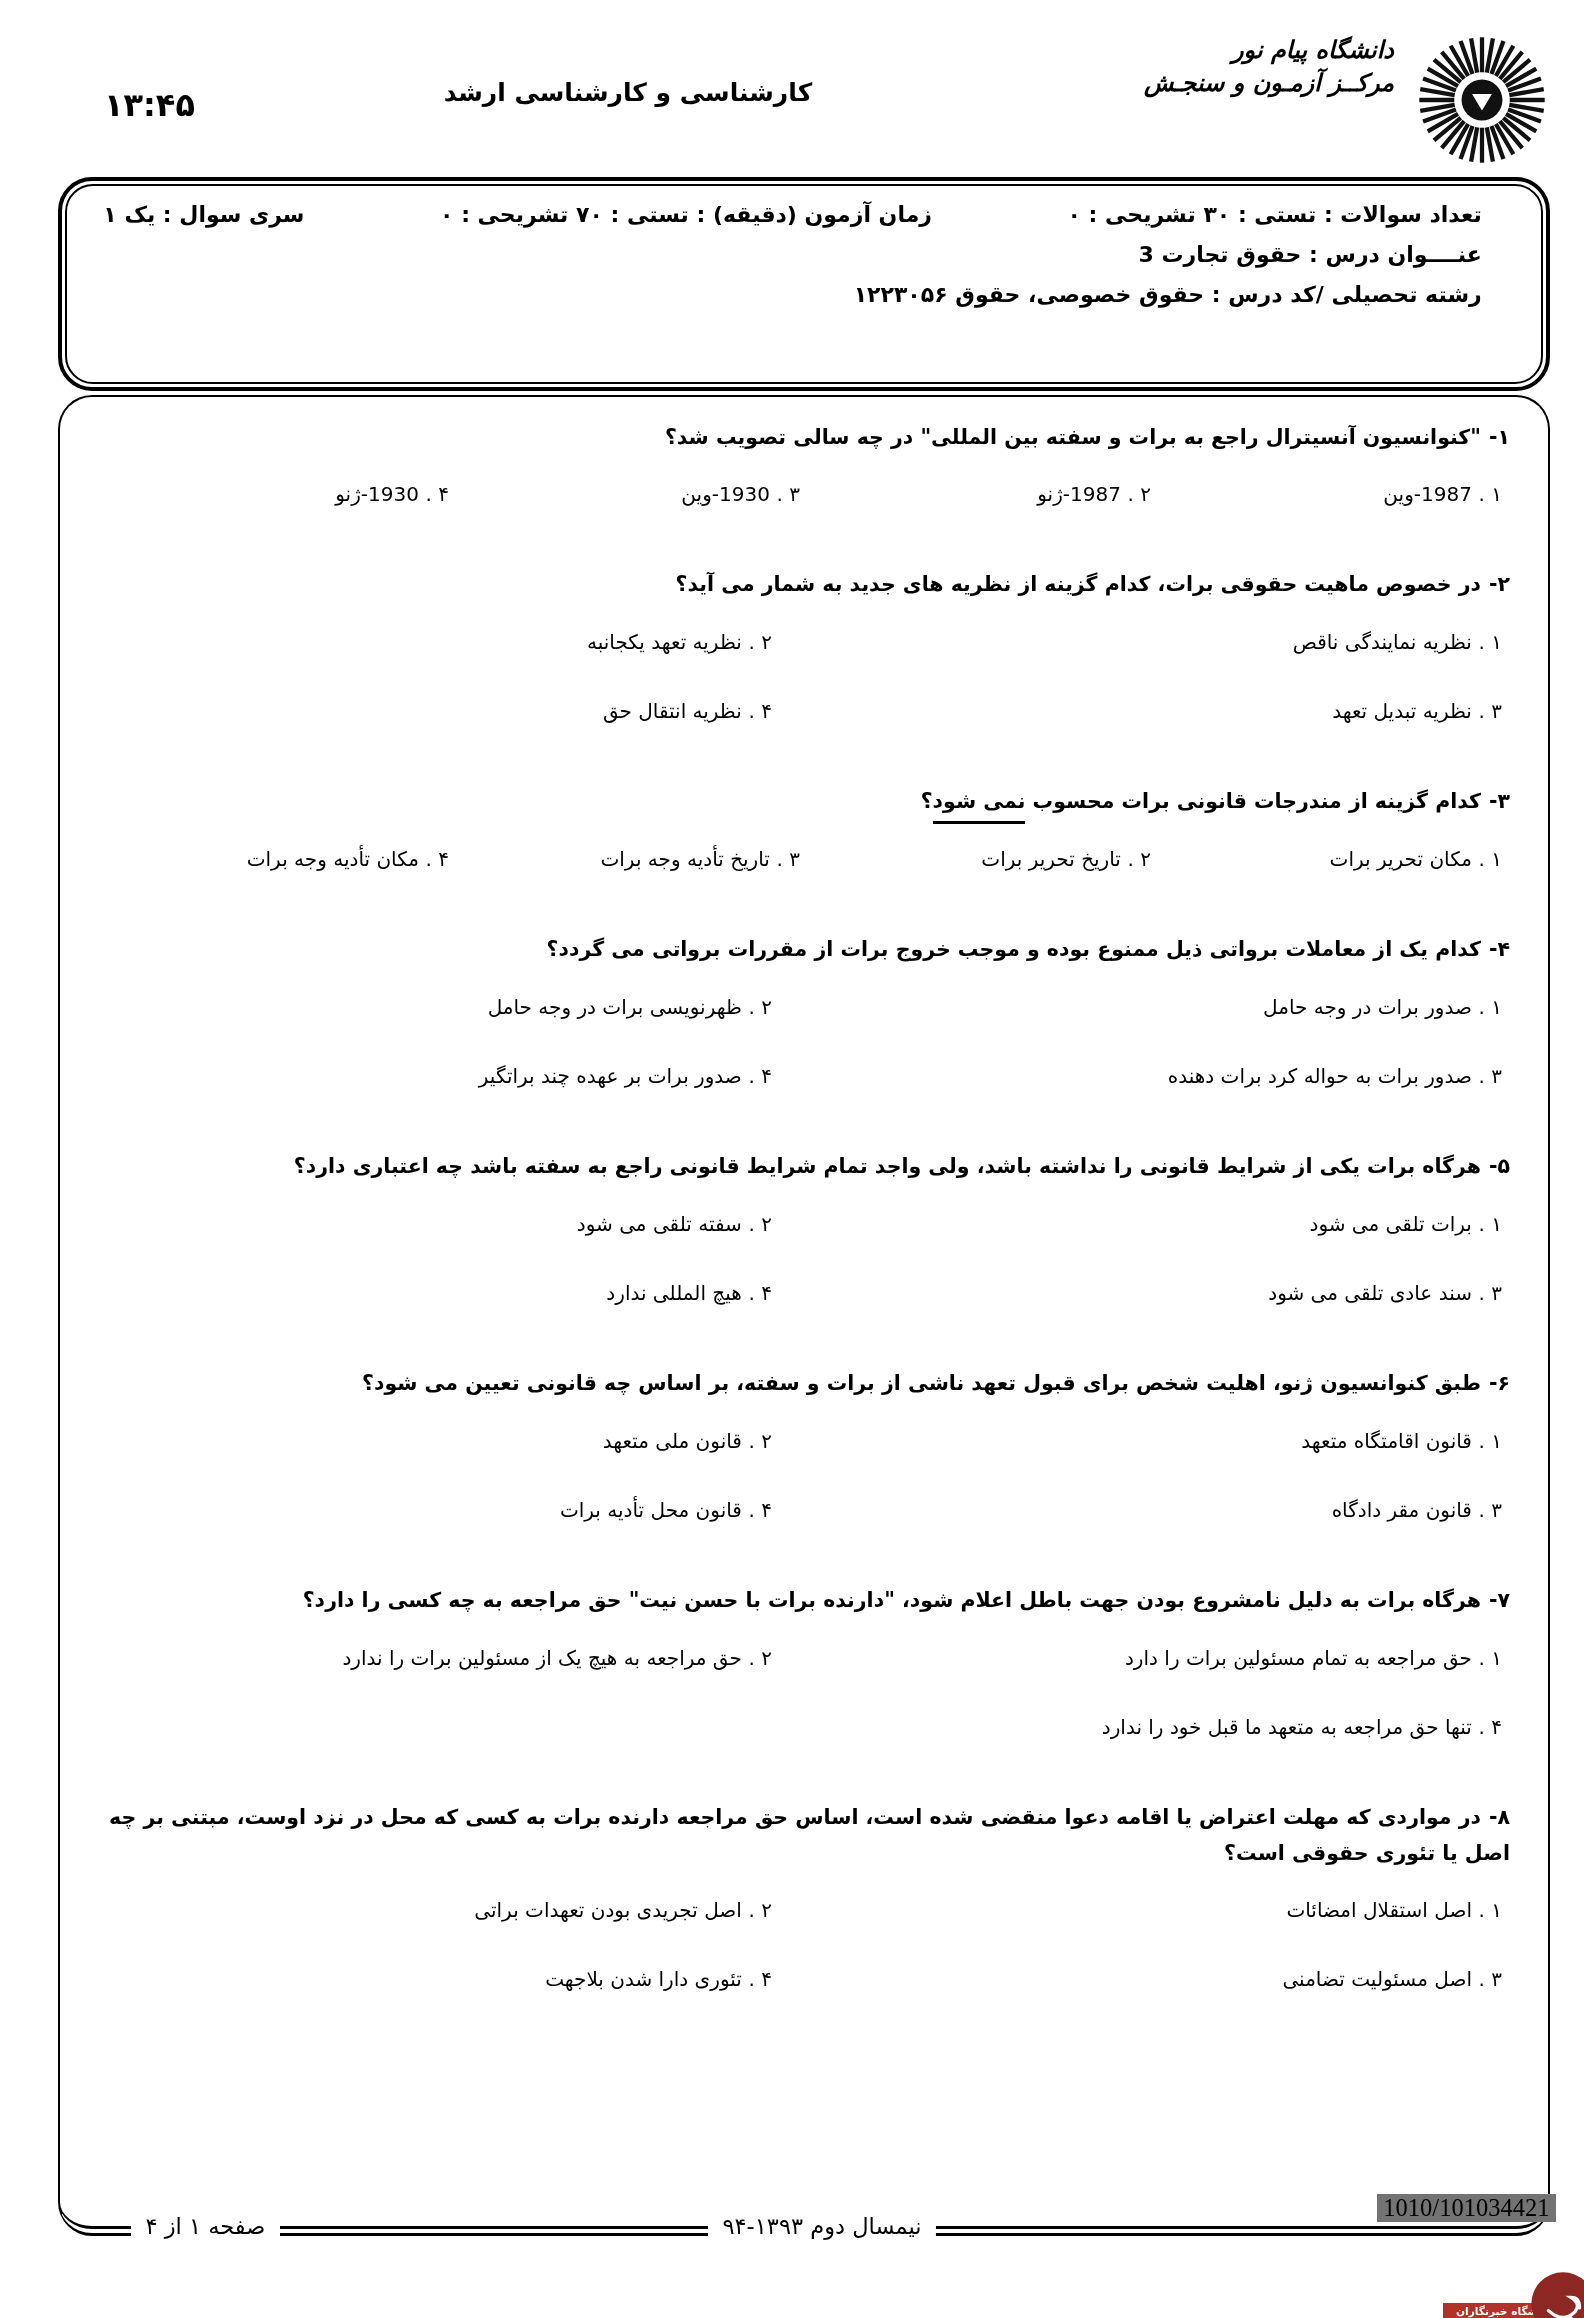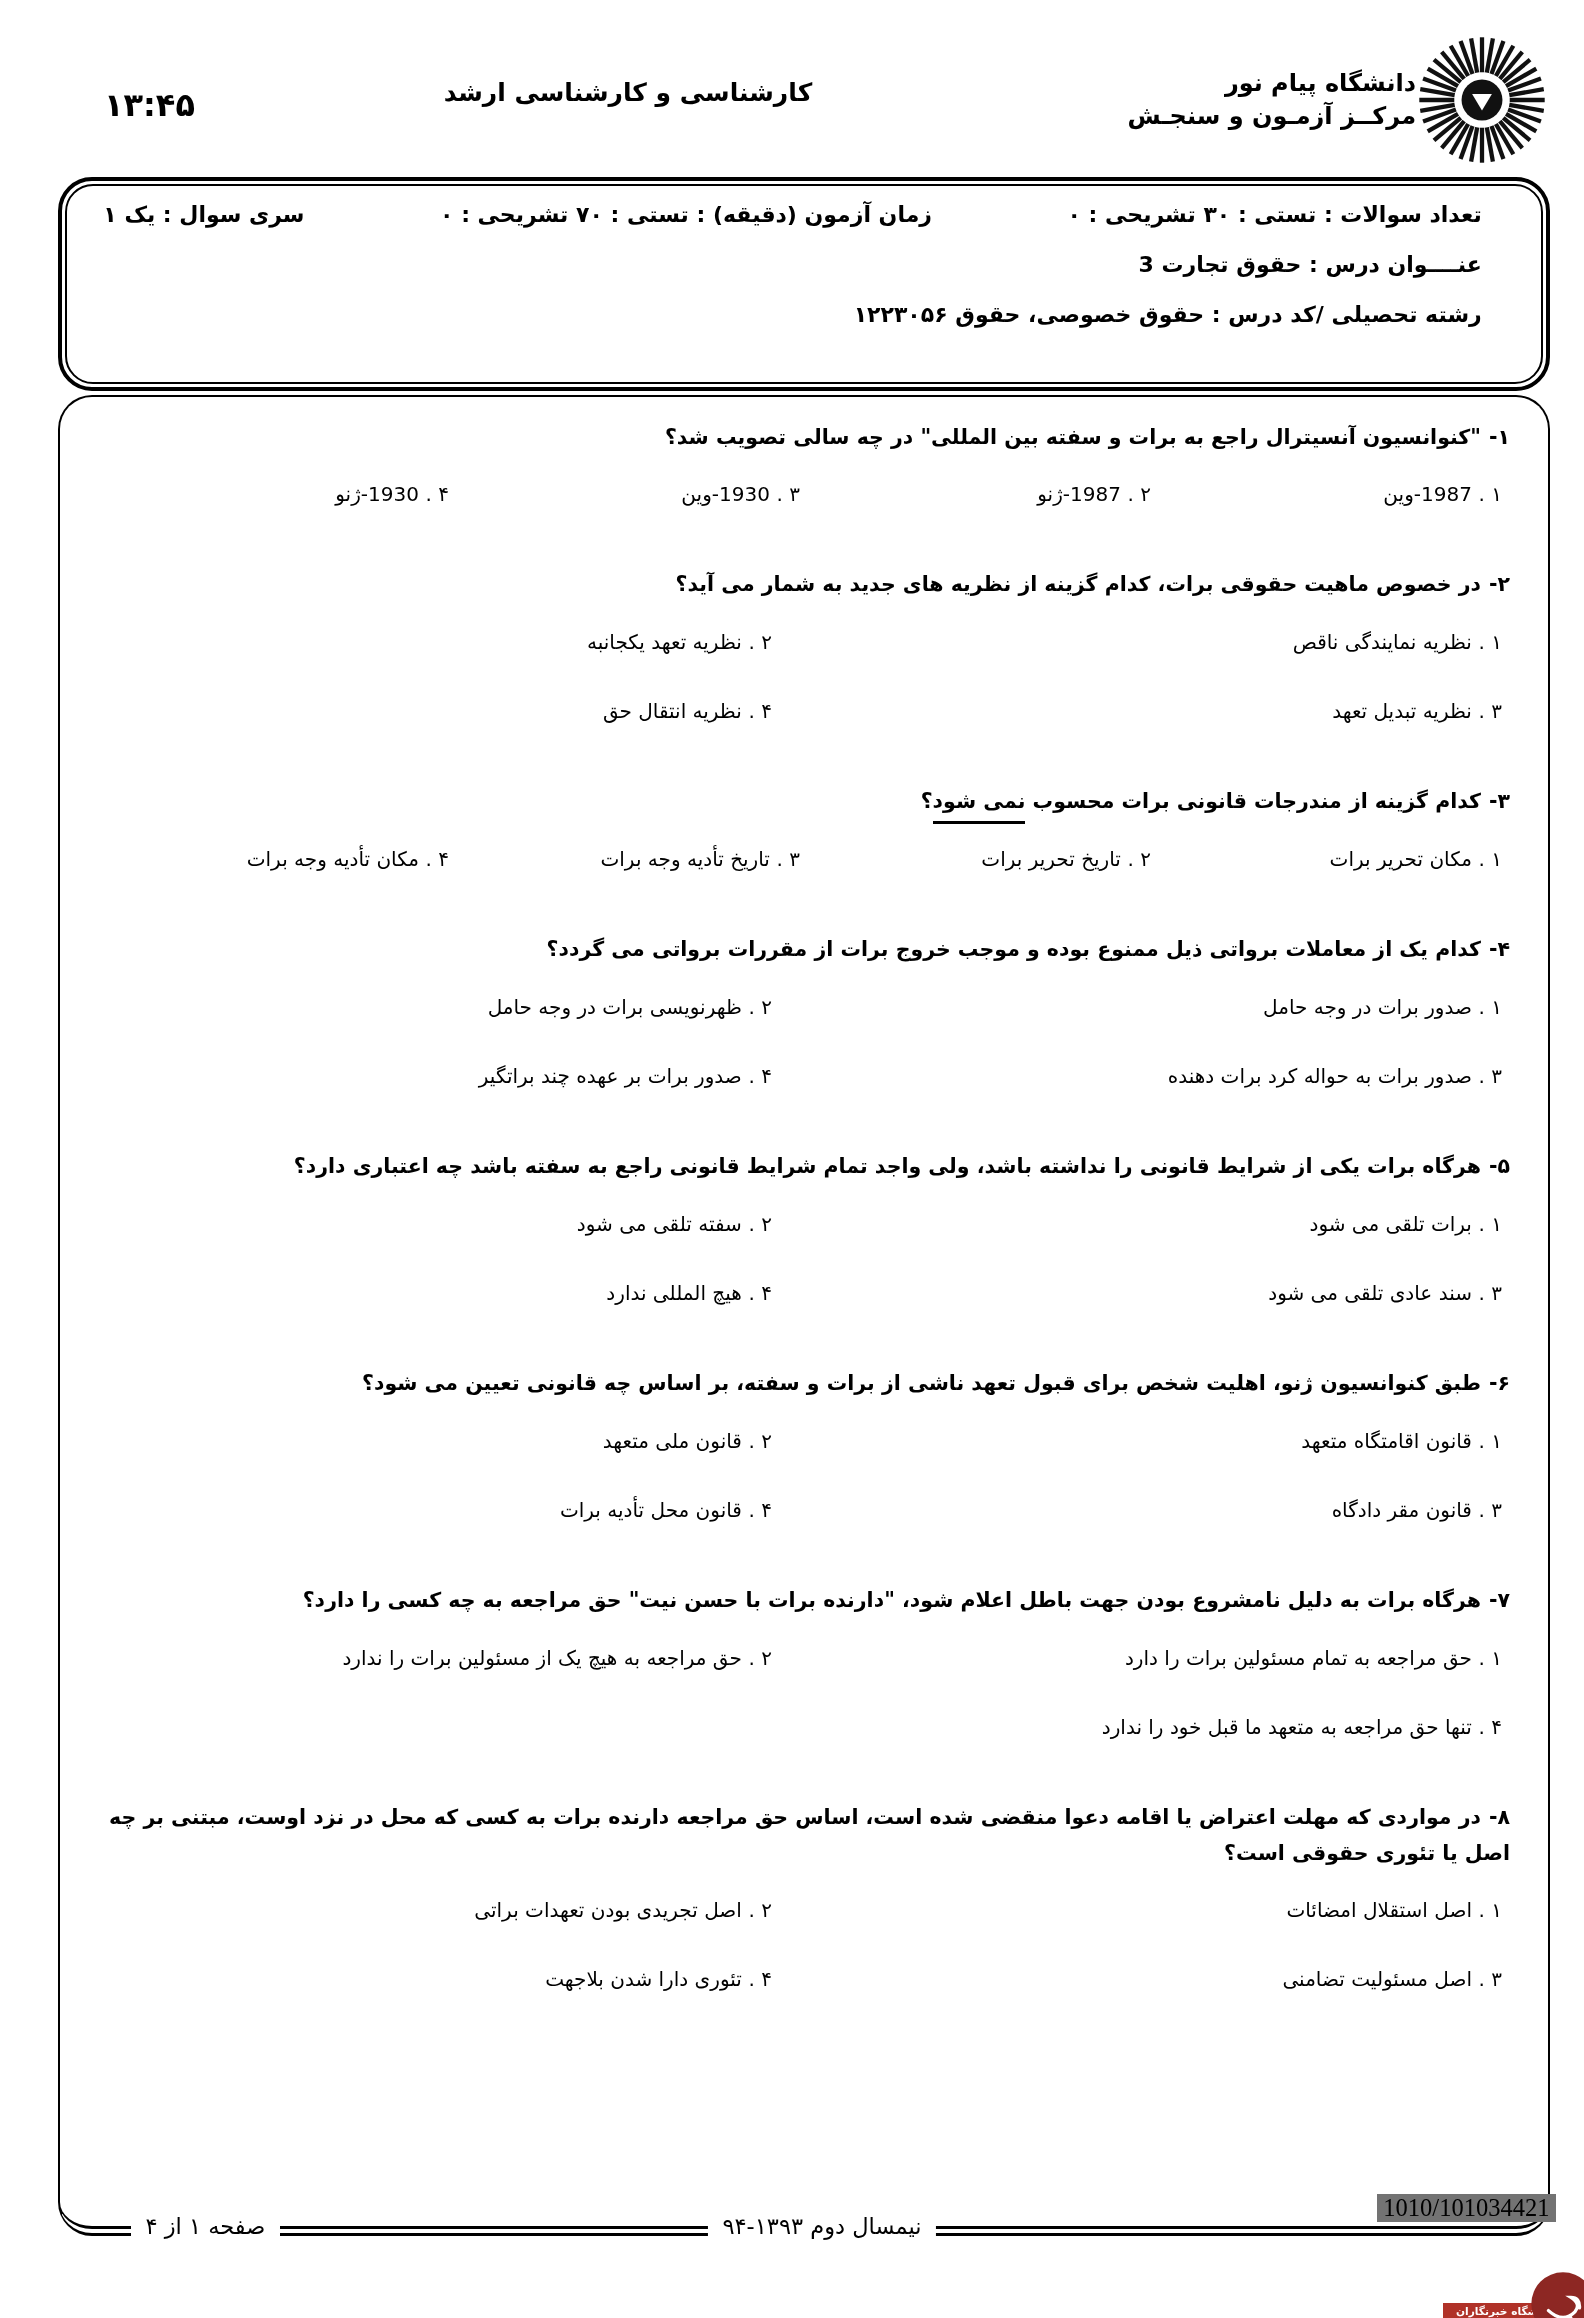--- a/index.html
+++ b/index.html
@@ -5,28 +5,28 @@
   html,body{margin:0;padding:0;}
   body{
     width:1584px;height:2319px;position:relative;overflow:hidden;
     background:#ffffff;color:#000;
     font-family:"DejaVu Sans","Liberation Sans",sans-serif;
     direction:rtl;
   }
   
   .clock{position:absolute;left:104px;top:86px;font-size:32px;font-weight:bold;direction:ltr;}
   .degree-title{position:absolute;top:78px;left:0;width:1256px;text-align:center;font-size:25px;font-weight:bold;}
-  .uni-block{position:absolute;top:34px;right:36px;display:flex;align-items:center;gap:0;}
+  .uni-block{position:absolute;top:34px;right:36px;display:flex;gap:22px;font-style:italic;}
   .uni-text{text-align:right;font-weight:bold;font-size:24px;line-height:1.38;}
   .sun-logo{width:132px;height:132px;flex:0 0 auto;}
   
   .hdr-box{position:absolute;left:58px;right:34px;top:177px;height:206px;border:4.6px solid #000;border-radius:34px;}
   .hdr-inner{position:absolute;inset:3.3px;border:2px solid #000;border-radius:28px;padding:16px 59px 0 36px;box-sizing:border-box;}
   .info-row{display:flex;justify-content:space-between;align-items:baseline;font-weight:bold;font-size:22px;}
-  .course-row{margin-top:25px;font-weight:bold;font-size:22px;text-align:right;}
+  .course-row{margin-top:15px;font-weight:bold;font-size:22px;text-align:right;}
   
   .q-box{position:absolute;left:58px;right:34px;top:395px;bottom:83px;
     border:2px solid #000;border-bottom:10px double #000;border-radius:34px;
     padding:22.5px 38px 0 38px;box-sizing:border-box;}
   .q{margin-bottom:58px;}
   .q-head{font-weight:bold;font-size:20.5px;line-height:1.75;text-align:right;}
   .qnum{margin-left:8px;}
   .ul{border-bottom:3.3px solid #000;padding-bottom:8px;}
   .ul:empty{border:none;padding:0;}
   .q-opts{display:grid;margin-top:25px;font-size:20px;line-height:1.45;row-gap:40px;padding-right:8px;}

